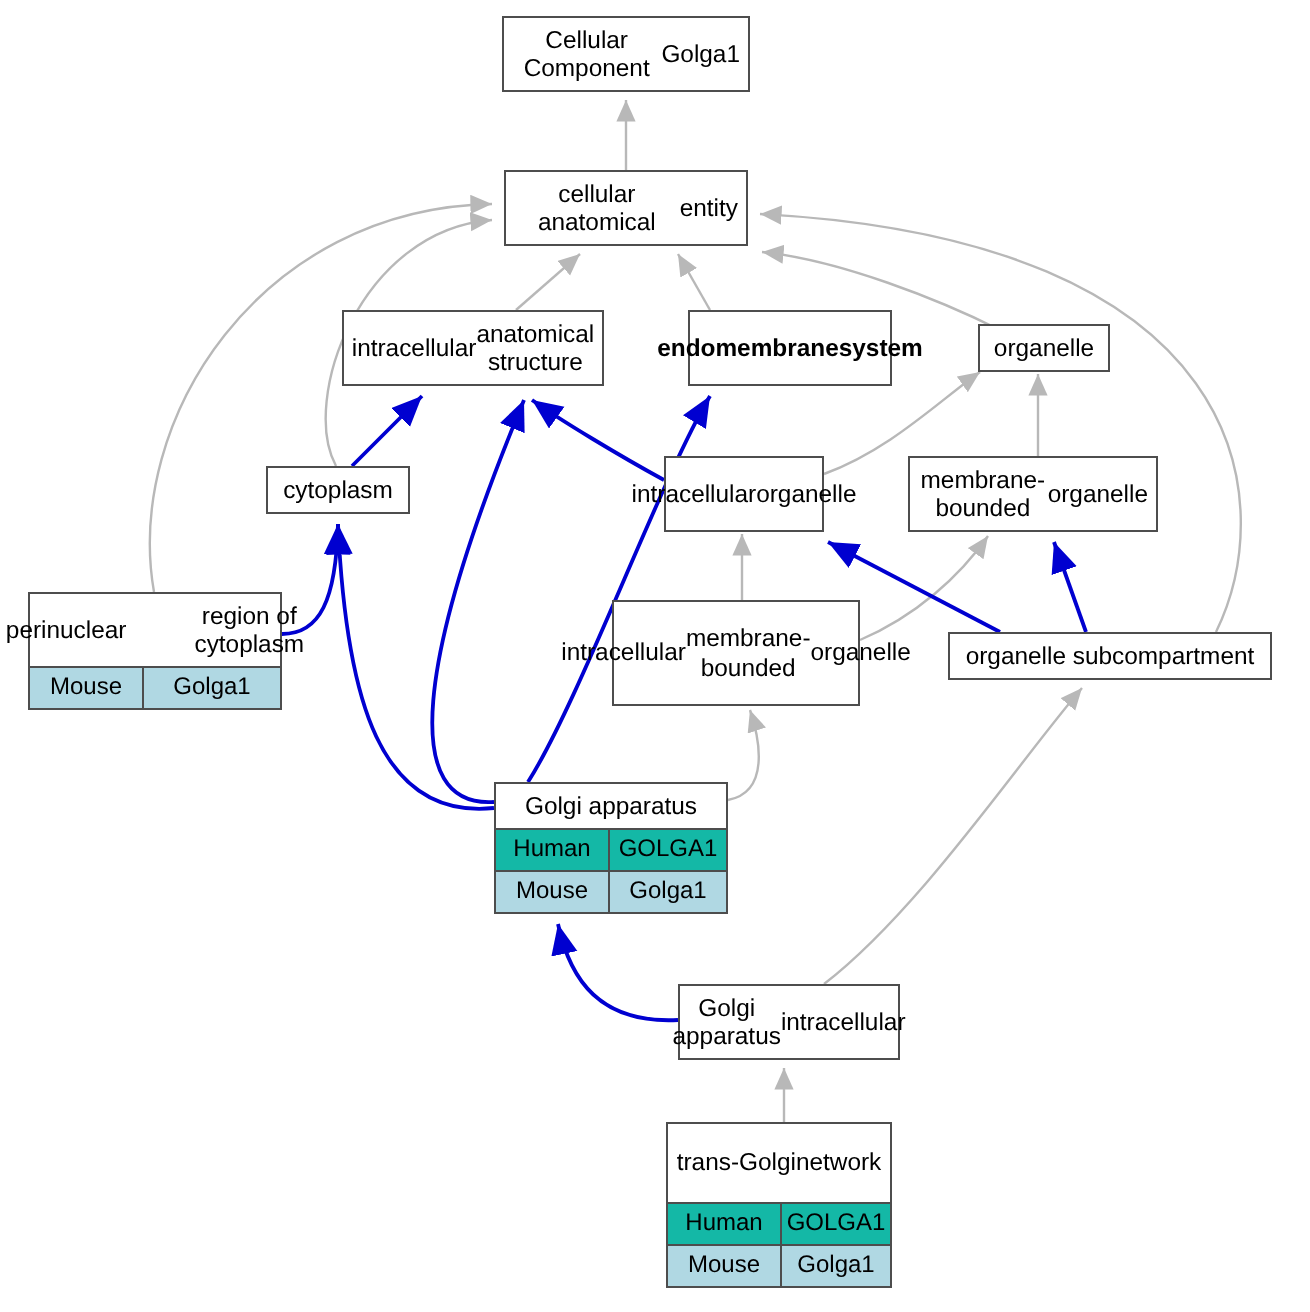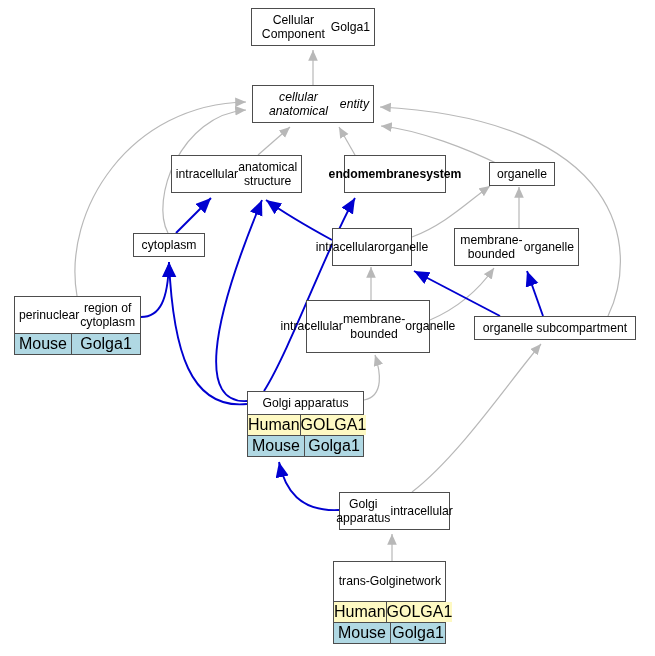--- a/index.html
+++ b/index.html
@@ -56,31 +56,31 @@
     width: 100%;
     box-sizing: border-box;
     border-top: 1.4px solid #4d4d4d;
     height: 21px;
   }
   .anno-row .cell {
     display: flex;
     align-items: center;
     justify-content: center;
     box-sizing: border-box;
-    font-size: 16px;
+    font-size: 12px;
     height: 100%;
   }
   .anno-row .cell.species {
     width: 57px;
     border-right: 1.4px solid #4d4d4d;
   }
   .anno-row .cell.gene {
     flex: 1 1 auto;
   }
-  .anno-row.human .cell { background: #fef9c3; }
+  .anno-row.human .cell { background: #14b8a6; }
   .anno-row.mouse .cell { background: #b0d8e3; }
 </style>
 </head>
 <body>
 
 <div id="diagram">
 
   <svg class="edges" viewBox="0 0 655 656" xmlns="http://www.w3.org/2000/svg">
     <defs>
       <marker id="arrow-isa" markerWidth="11" markerHeight="11" refX="9" refY="4" orient="auto" markerUnits="strokeWidth">
@@ -119,21 +119,21 @@
 
   <div id="node-layer">
       <div class="node plain" style="left: 251px; top: 8px; width: 124px; height: 38px;">
         <div class="title" style="height: 36px;">
           <span>Cellular Component</span>
           <br>
           <span>Golga1</span>
         </div>
       </div>
       <div class="node plain" style="left: 252px; top: 85px; width: 122px; height: 38px;">
-        <div class="title" style="height: 36px; font-style: italic;">
+        <div class="title" style="height: 36px;">
           <span>cellular anatomical</span>
           <br>
           <span>entity</span>
         </div>
       </div>
       <div class="node plain" style="left: 171px; top: 155px; width: 131px; height: 38px;">
         <div class="title" style="height: 36px;">
           <span>intracellular</span>
           <br>
           <span>anatomical structure</span>
@@ -178,21 +178,21 @@
           <br>
           <span>organelle</span>
         </div>
       </div>
       <div class="node plain" style="left: 474px; top: 316px; width: 162px; height: 24px;">
         <div class="title" style="height: 22px;">
           <span>organelle subcompartment</span>
         </div>
       </div>
       <div class="node" style="left: 14px; top: 296px; width: 127px; height: 59px;">
-        <div class="title" style="height: 36px;">
+        <div class="title" style="height: 36px; gap: 17px;">
           <span>perinuclear</span>
           <br>
           <span>region of cytoplasm</span>
         </div>
         <div class="anno-row mouse">
           <div class="cell species">Mouse</div>
           <div class="cell gene">Golga1</div>
         </div>
       </div>
       <div class="node" style="left: 247px; top: 391px; width: 117px; height: 66px;">
@@ -209,21 +209,21 @@
         </div>
       </div>
       <div class="node plain" style="left: 339px; top: 492px; width: 111px; height: 38px;">
         <div class="title" style="height: 36px;">
           <span>Golgi apparatus</span>
           <br>
           <span>intracellular</span>
         </div>
       </div>
       <div class="node" style="left: 333px; top: 561px; width: 113px; height: 83px;">
-        <div class="title" style="height: 39px; justify-content: flex-end;">
+        <div class="title" style="height: 39px;">
           <span>trans-Golgi</span>
           <br>
           <span>network</span>
         </div>
         <div class="anno-row human">
           <div class="cell species">Human</div>
           <div class="cell gene">GOLGA1</div>
         </div>
         <div class="anno-row mouse">
           <div class="cell species">Mouse</div>

